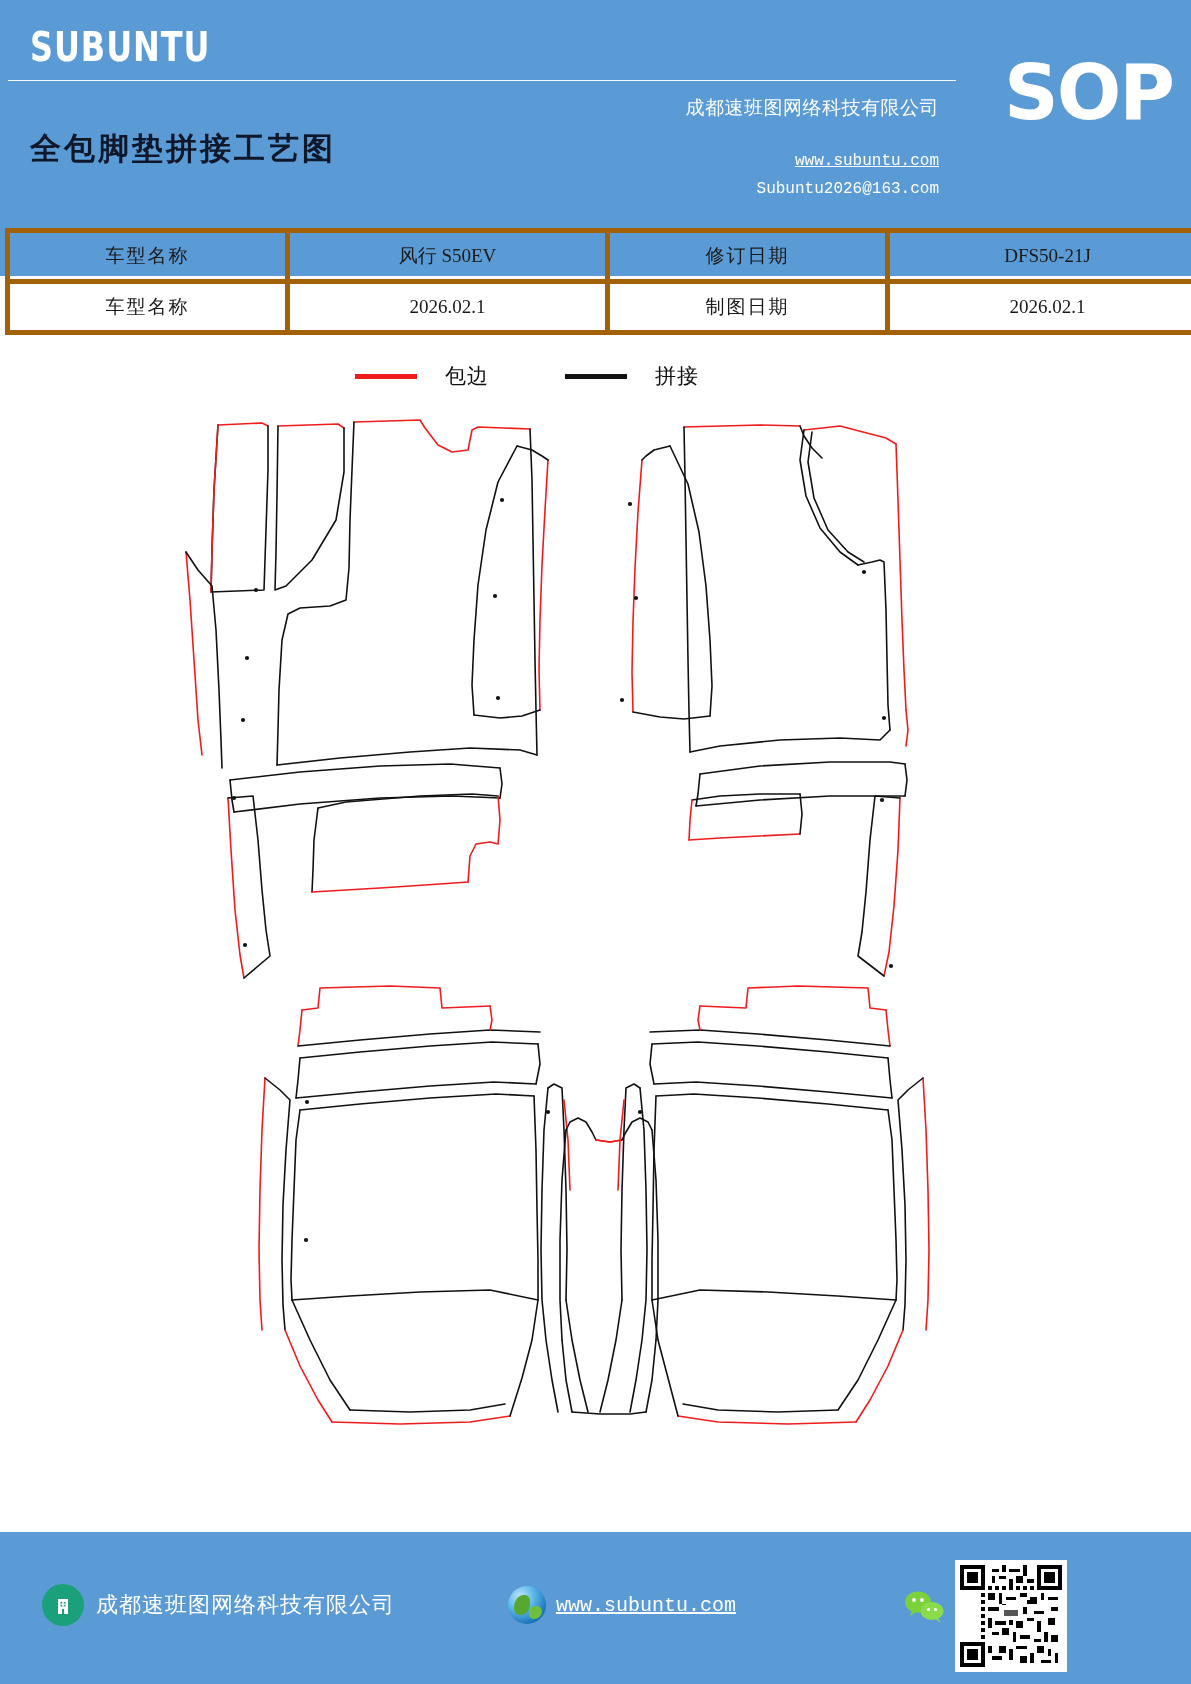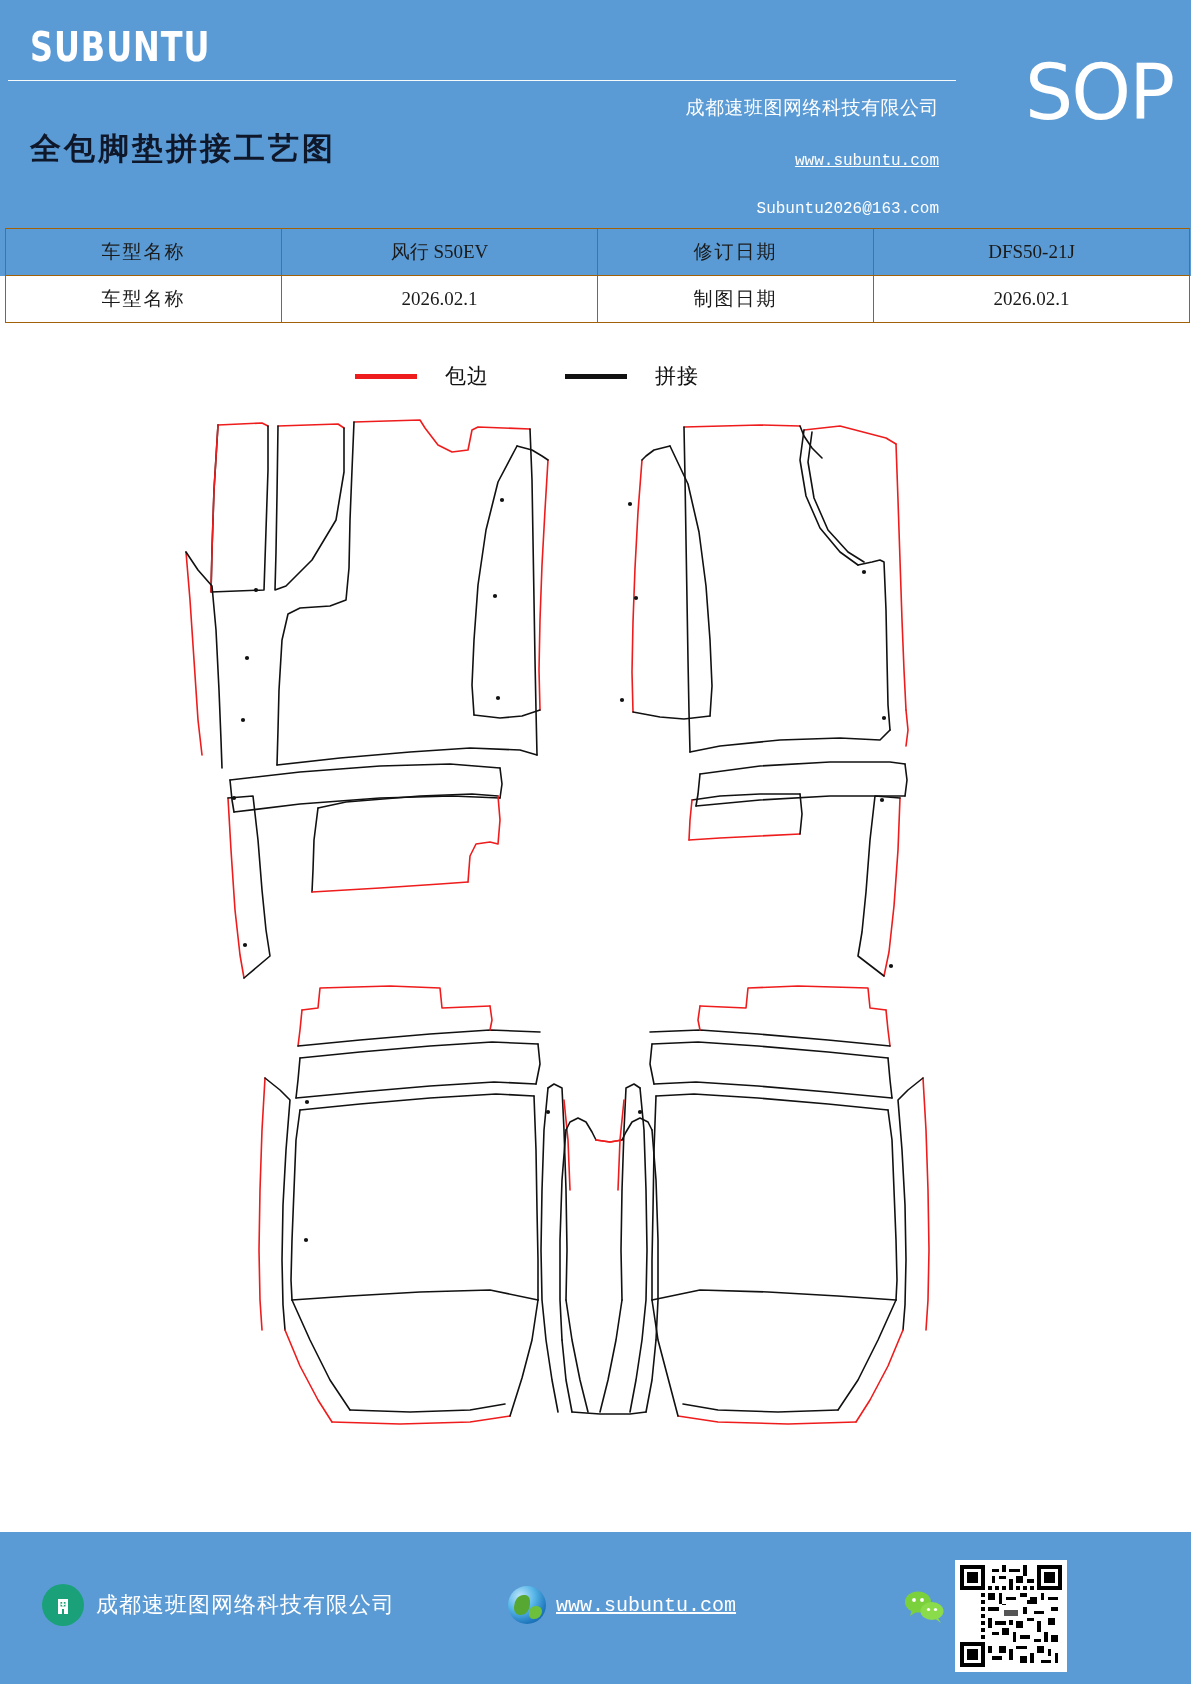--- a/index.html
+++ b/index.html
@@ -69,43 +69,42 @@
     white-space: nowrap;
     font-family: "Liberation Mono", "DejaVu Sans Mono", monospace;
   }
   .header-mail {
     position: absolute;
     right: 252px; top: 180px;
     font-size: 16px;
     color: #ffffff;
     white-space: nowrap;
     font-family: "Liberation Mono", "DejaVu Sans Mono", monospace;
-    margin-top: 20px;
   }
   .sop-badge {
     position: absolute;
     right: 18px; top: 55px;
     font-family: "DejaVu Sans", sans-serif;
     font-size: 76px;
-    font-weight: normal;
+    font-weight: bold;
     color: #ffffff;
     letter-spacing: -2px;
     line-height: 1;
   }
 
   
   .info-table {
     position: absolute;
     left: 5px; top: 228px;
     width: 1180px;
     border-collapse: collapse;
     table-layout: fixed;
   }
   .info-table td {
-    border: 1px solid #a16207;
+    border: 5px solid #a16207;
     height: 46px;
     text-align: center;
     vertical-align: middle;
     font-size: 19px;
     color: #1a1a1a;
     padding: 0;
   }
   .info-table td.label { width: 275px; letter-spacing: 2px; }
   .info-table td.value { width: 315px; }
 

